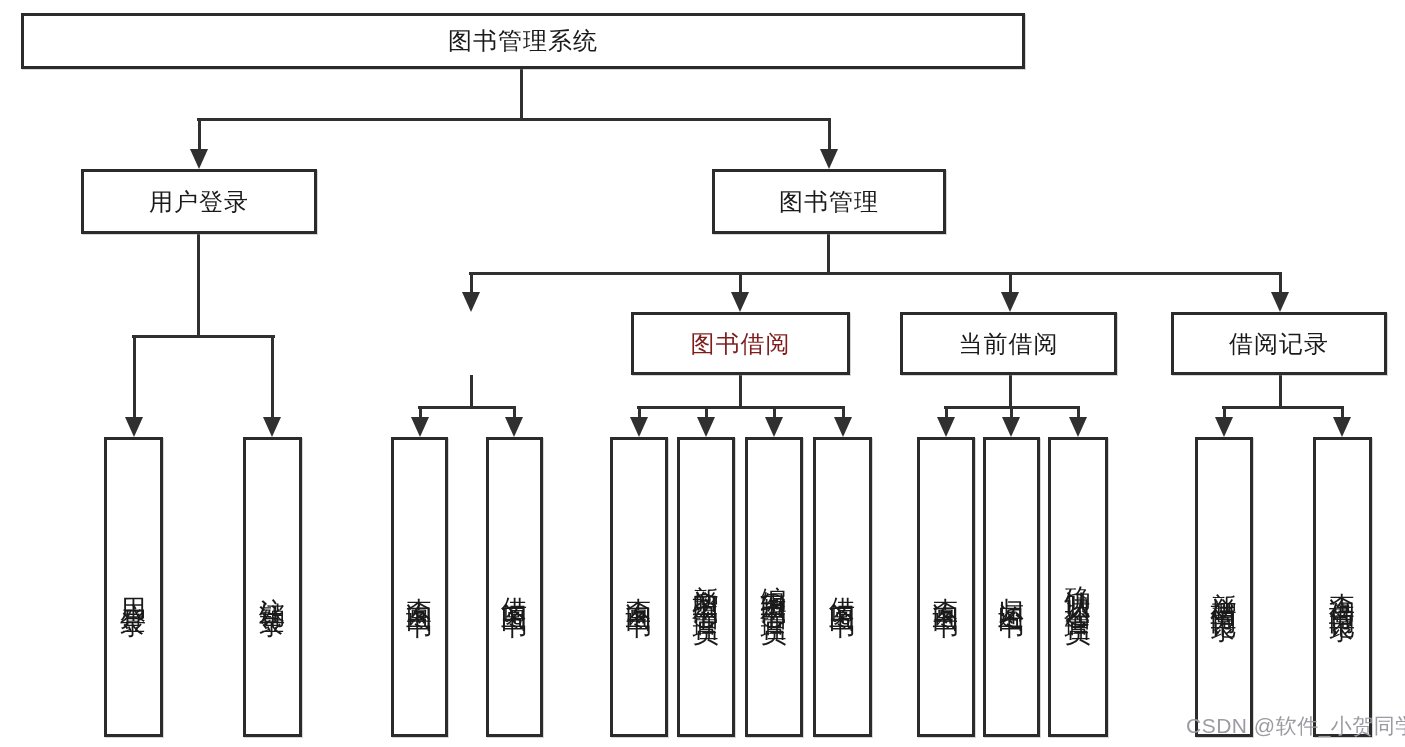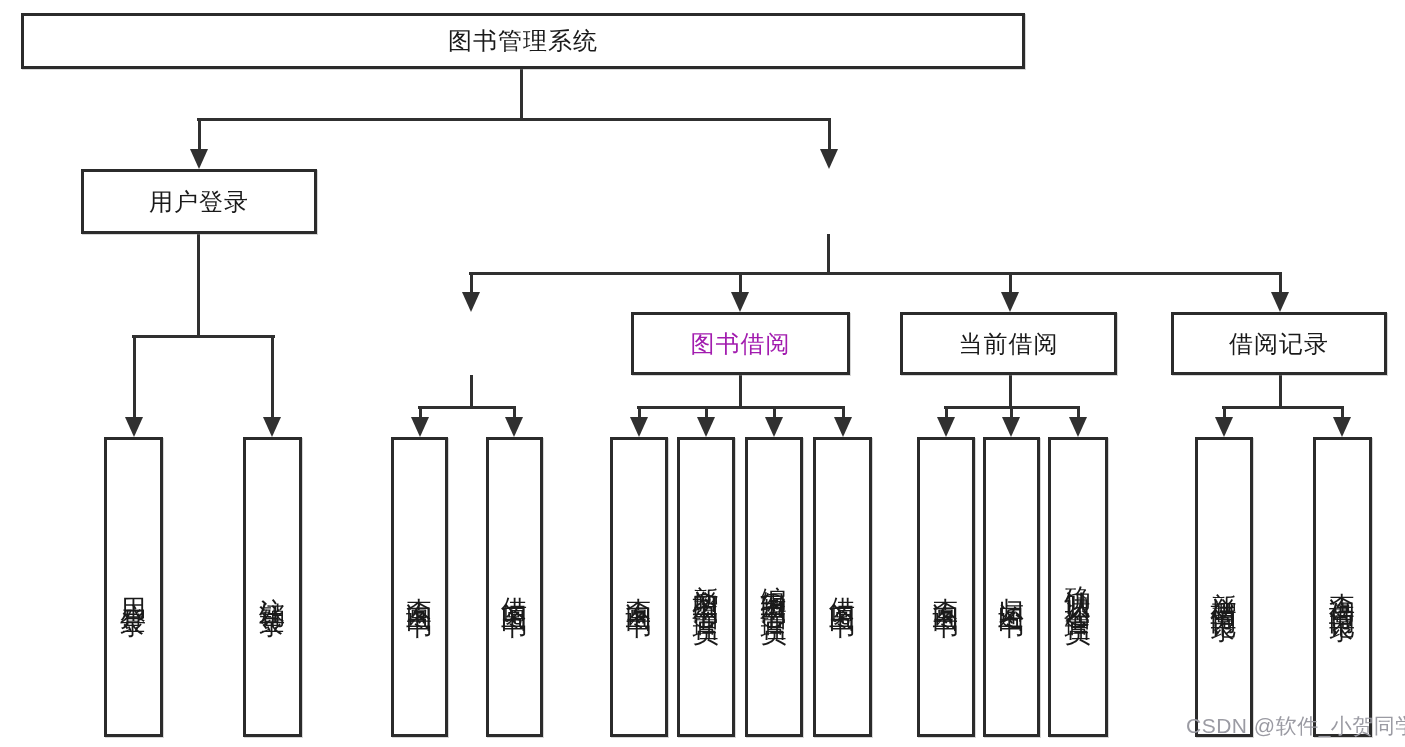--- a/index.html
+++ b/index.html
@@ -168,22 +168,25 @@
     <div class="arrow" style="left: 1333px; top: 406px; height: 31px;">
       <div class="stem" style="height: 13px; background: rgb(48, 48, 48);"></div>
       <div class="head" style="border-top-color: rgb(48, 48, 48);"></div>
     </div>
     <div class="node node-h" style="left: 21px; top: 13px; width: 1004px; height: 56px; border-color: rgb(43, 43, 43);">
       <span class="label" style="color: rgb(26, 26, 26);">图书管理系统</span>
     </div>
     <div class="node node-h" style="left: 81px; top: 169px; width: 236px; height: 65px; border-color: rgb(43, 43, 43);">
       <span class="label" style="color: rgb(26, 26, 26);">用户登录</span>
     </div>
+    <div class="node node-h" style="left: 712px; top: 169px; width: 234px; height: 65px; border-color: rgb(43, 43, 43);">
+      <span class="label" style="color: rgb(26, 26, 26);">图书管理</span>
+    </div>
     <div class="node node-h" style="left: 631px; top: 312px; width: 219px; height: 63px; border-color: rgb(43, 43, 43);">
-      <span class="label" style="color: #a21caf;">图书借阅</span>
+      <span class="label" style="color: #7f1d1d;">图书借阅</span>
     </div>
     <div class="node node-h" style="left: 900px; top: 312px; width: 217px; height: 63px; border-color: rgb(43, 43, 43);">
       <span class="label" style="color: rgb(26, 26, 26);">当前借阅</span>
     </div>
     <div class="node node-h" style="left: 1171px; top: 312px; width: 216px; height: 63px; border-color: rgb(43, 43, 43);">
       <span class="label" style="color: rgb(26, 26, 26);">借阅记录</span>
     </div>
     <div class="node node-v" style="left: 104px; top: 437px; width: 59px; height: 300px; border-color: rgb(43, 43, 43);">
       <span class="label" style="color: rgb(26, 26, 26);">用户登录</span>
     </div>

